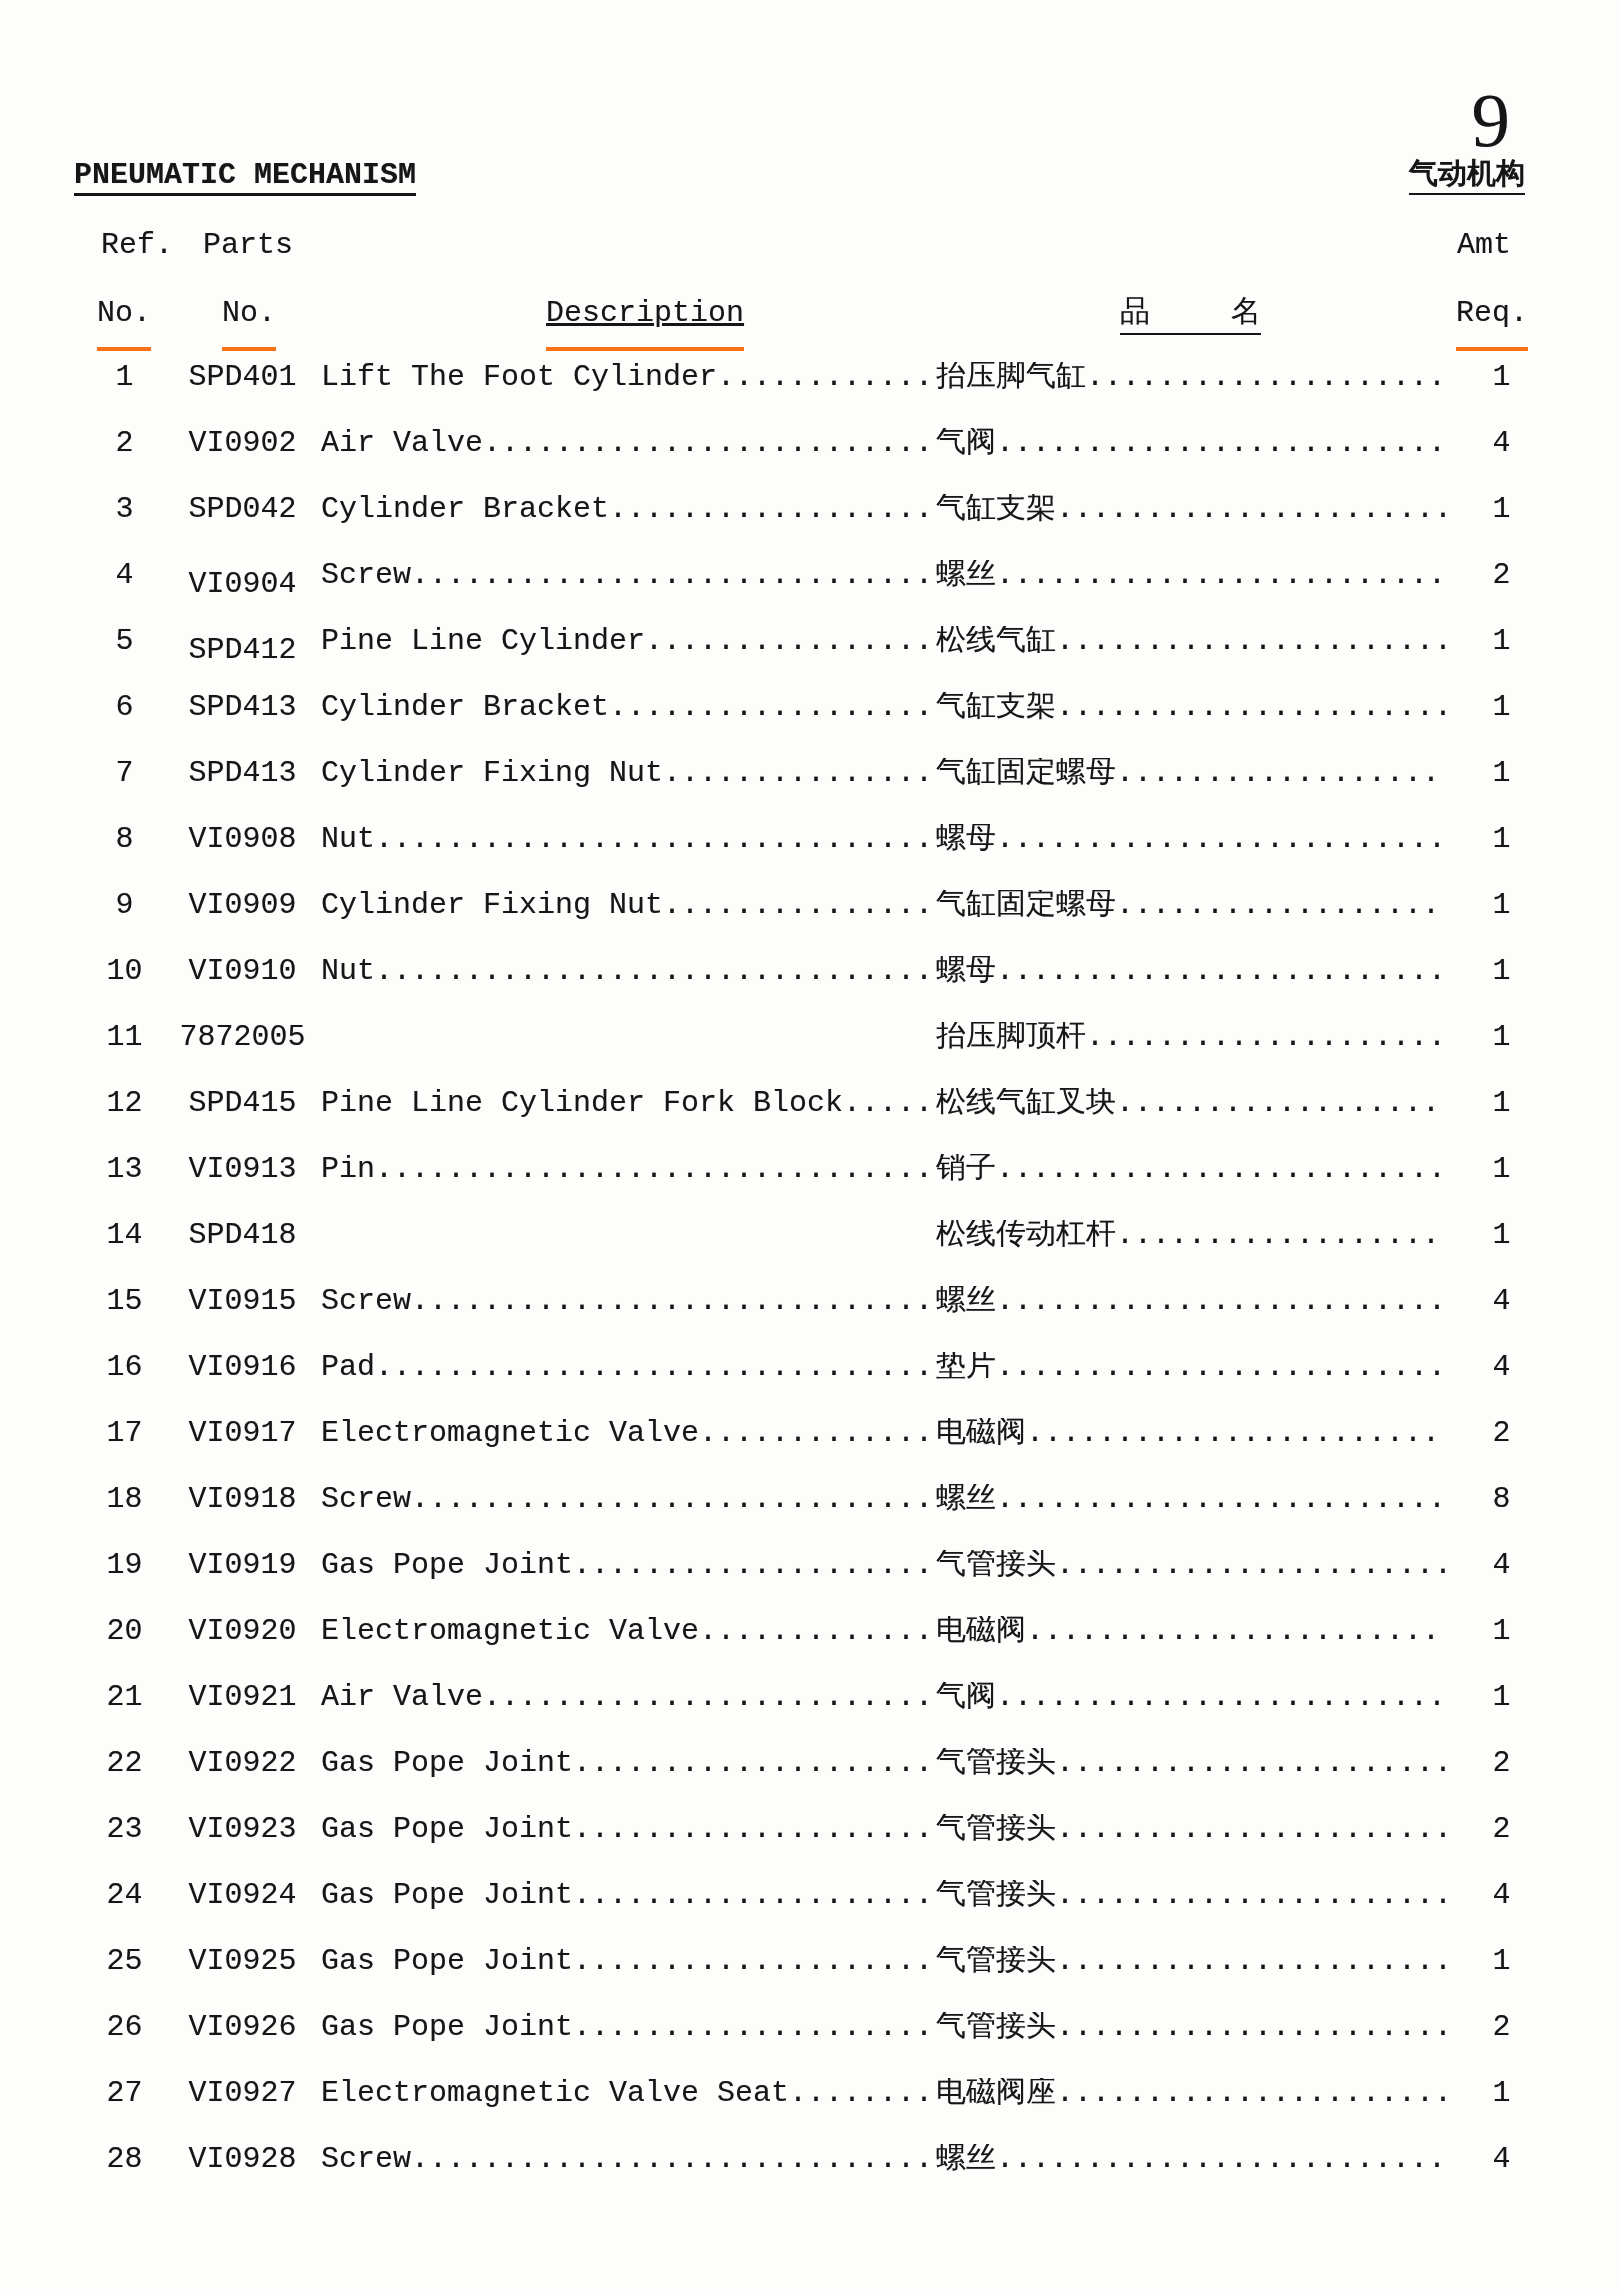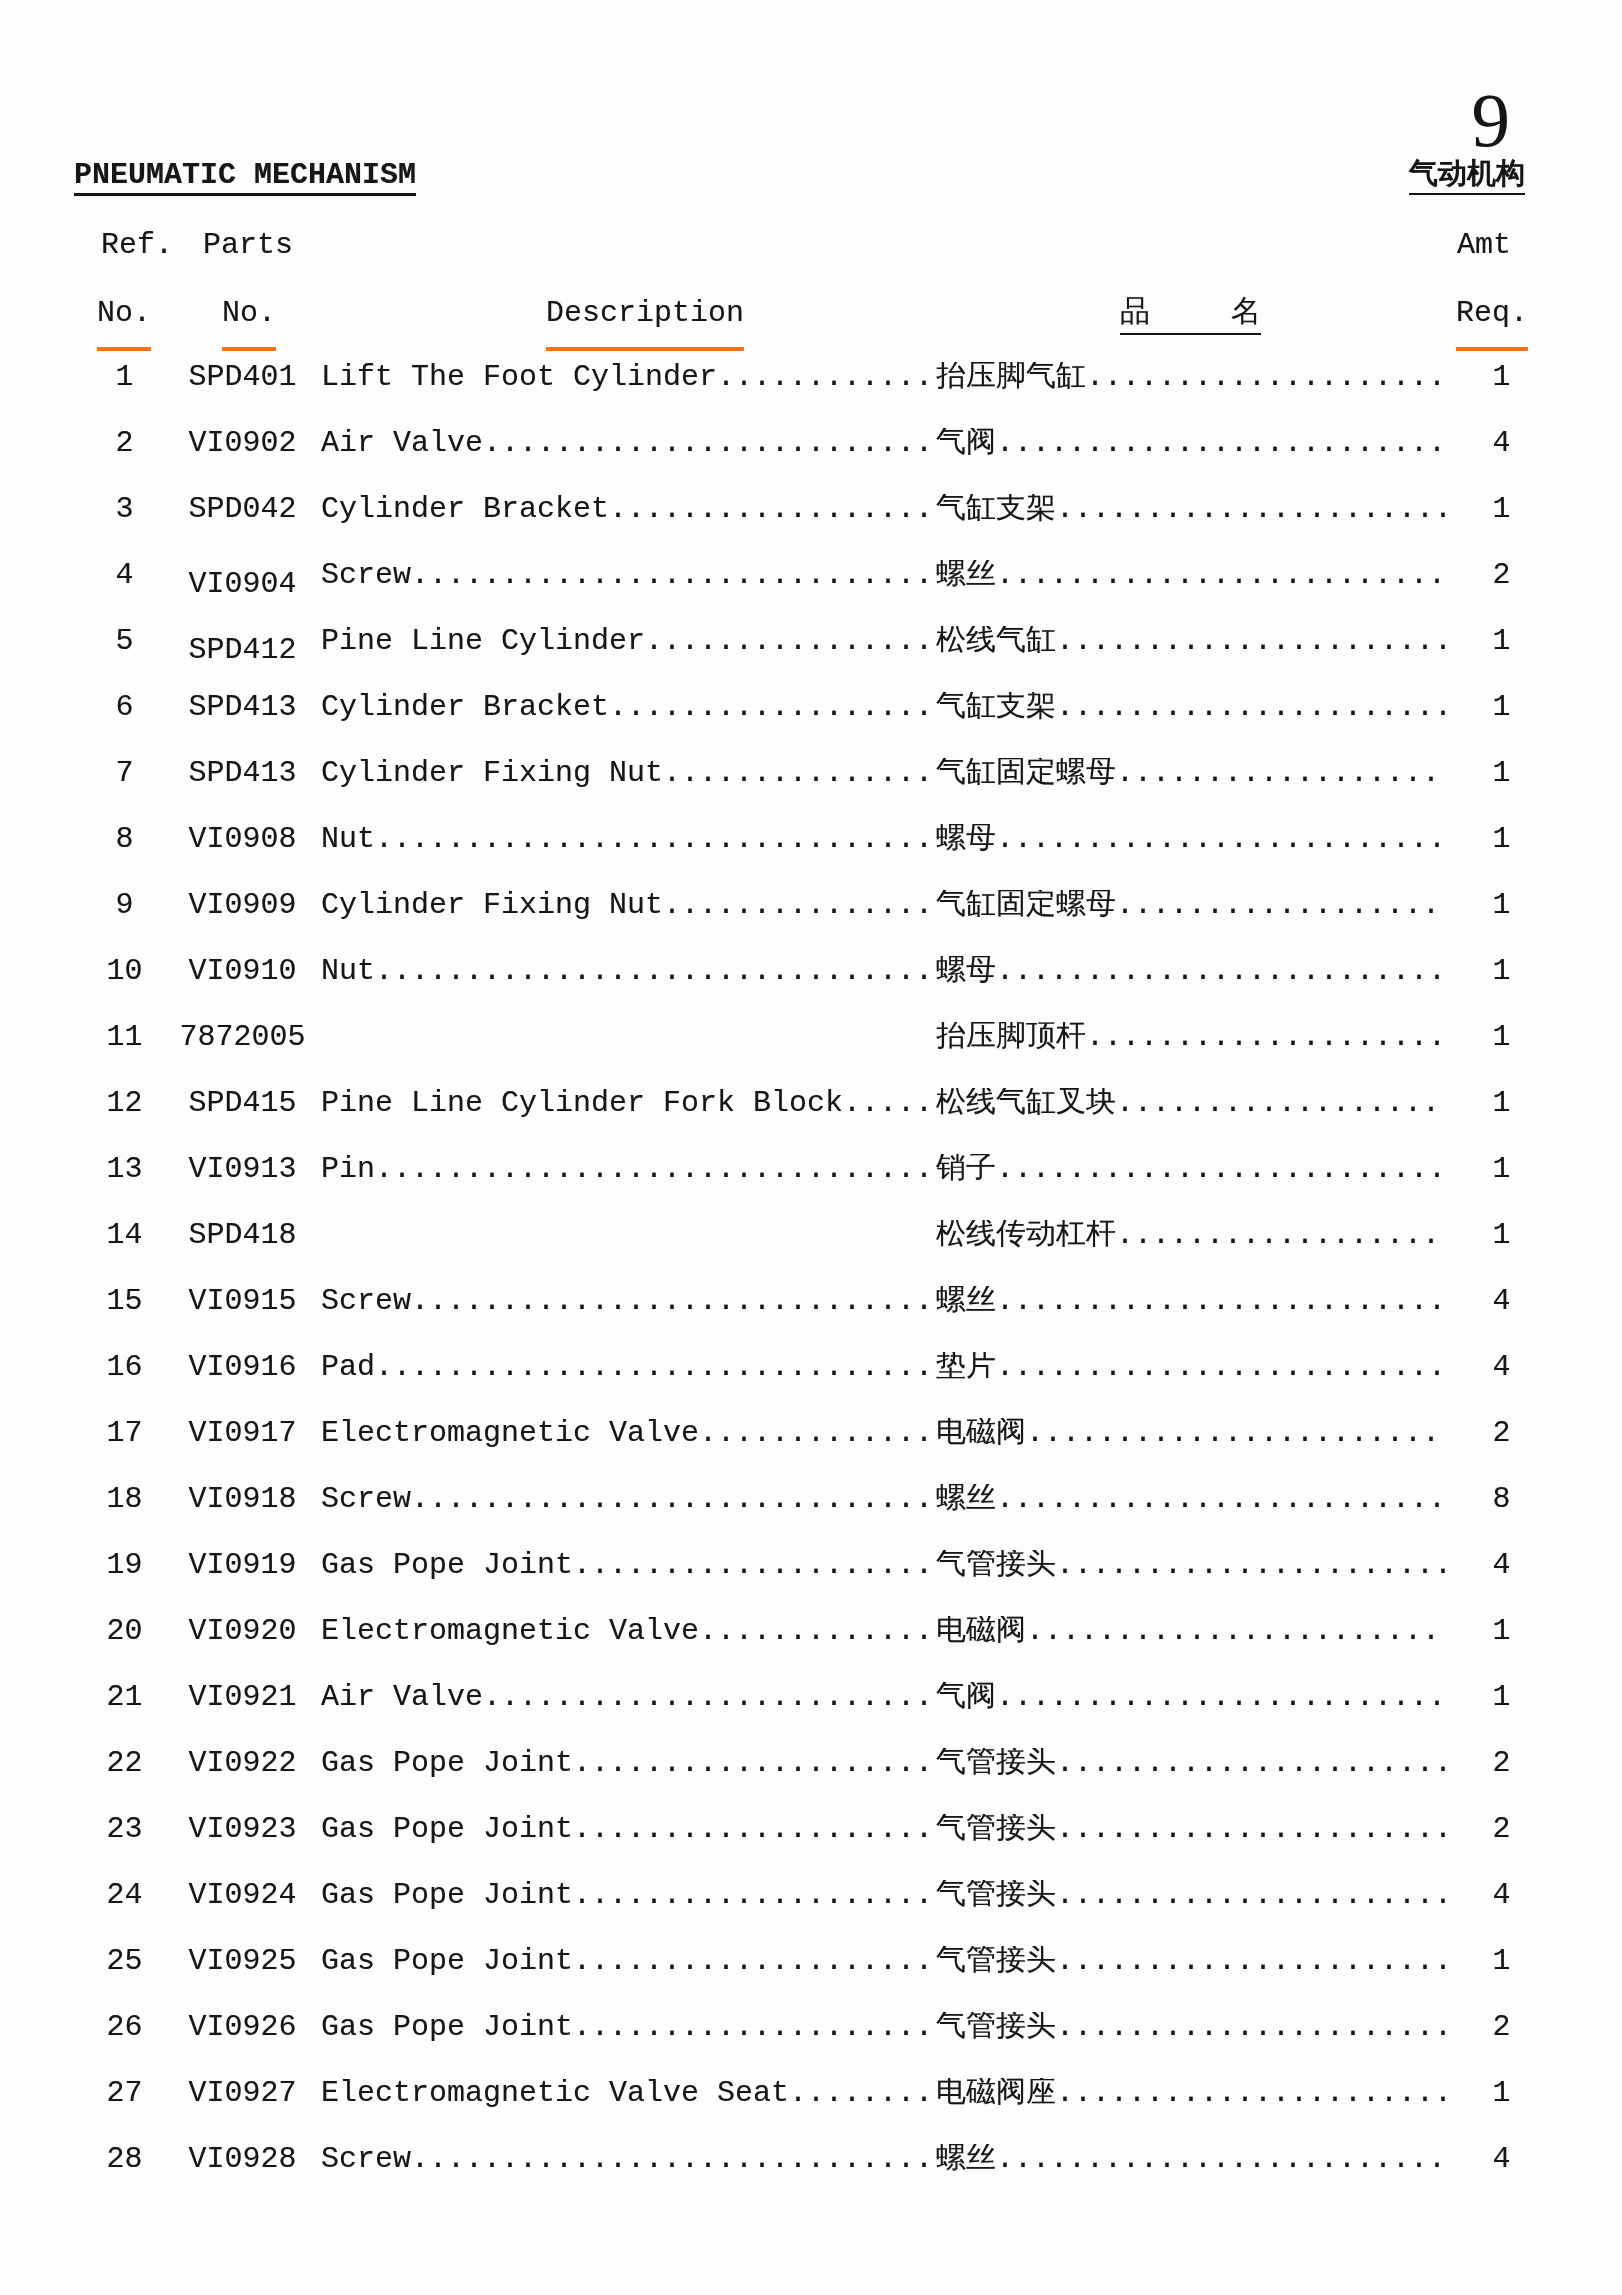--- a/index.html
+++ b/index.html
@@ -49,21 +49,21 @@
 
   .hdr { position: absolute; font-size: 30px; line-height: 1; }
   .hdr.u { border-bottom: 4px solid #f97316; padding-bottom: 19px; }
 
   .hdr-ref1   { left: 88px;  top: 230px; margin-left: 13px; }
   .hdr-parts1 { left: 203px;  top: 230px; }
   .hdr-amt1   { left: 1457px; top: 230px; }
 
   .hdr-ref2   { left: 97px;  top: 298px; }
   .hdr-parts2 { left: 222px;  top: 298px; }
-  .hdr-desc   { left: 546px;  top: 298px; }
+  .hdr-desc   { left: 546px;  top: 298px; text-decoration: underline; }
   .hdr-req2   { left: 1456px; top: 298px; }
 
   .hdr-cjk {
     position: absolute;
     left: 1120px;
     top: 298px;
     width: 141px;
     display: flex;
     justify-content: space-between;
     font-size: 30px;

